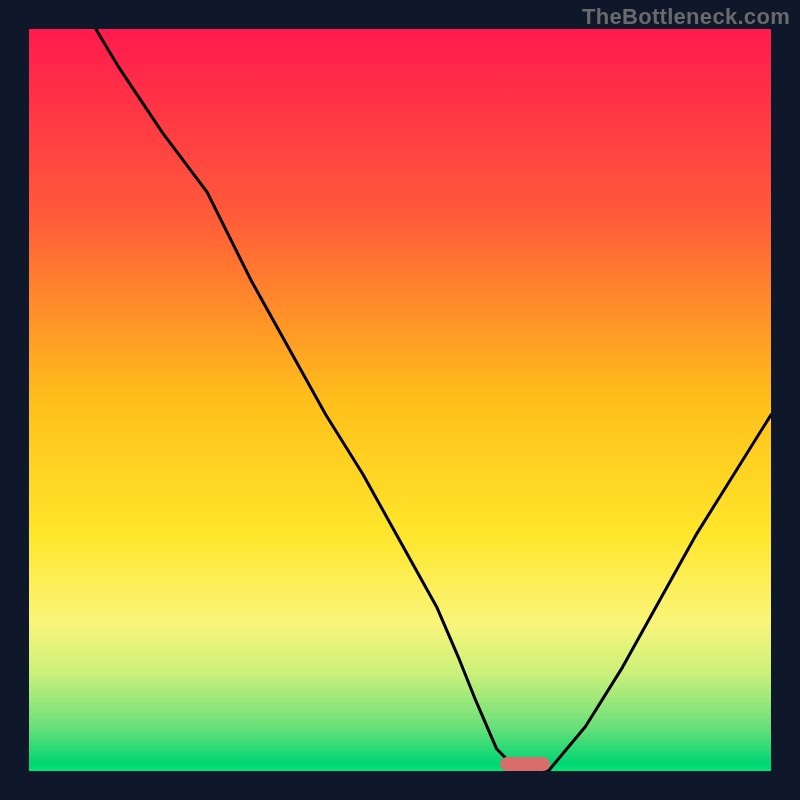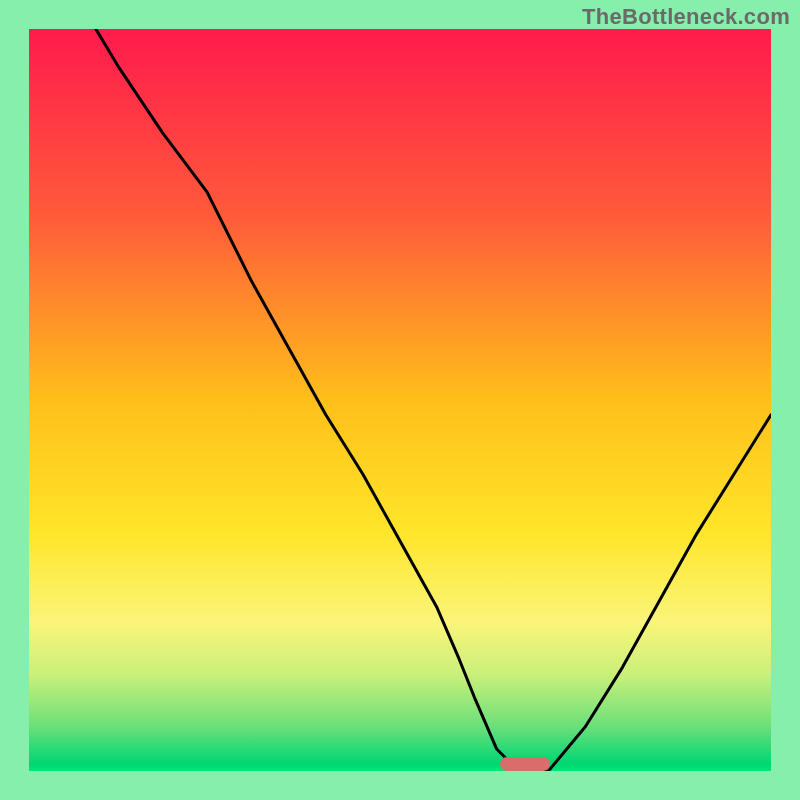--- a/index.html
+++ b/index.html
@@ -9,21 +9,21 @@
     height: 800px;
     background: #000000;
     overflow: hidden;
   }
   .frame {
     position: absolute;
     left: 0;
     top: 0;
     width: 800px;
     height: 800px;
-    background: #86efac;
+    background: #0f172a;
   }
   .plot-area {
     position: absolute;
     left: 29px;
     top: 29px;
     width: 742px;
     height: 742px;
     background: linear-gradient(
       to bottom,
       #ff1a4d 0%,

